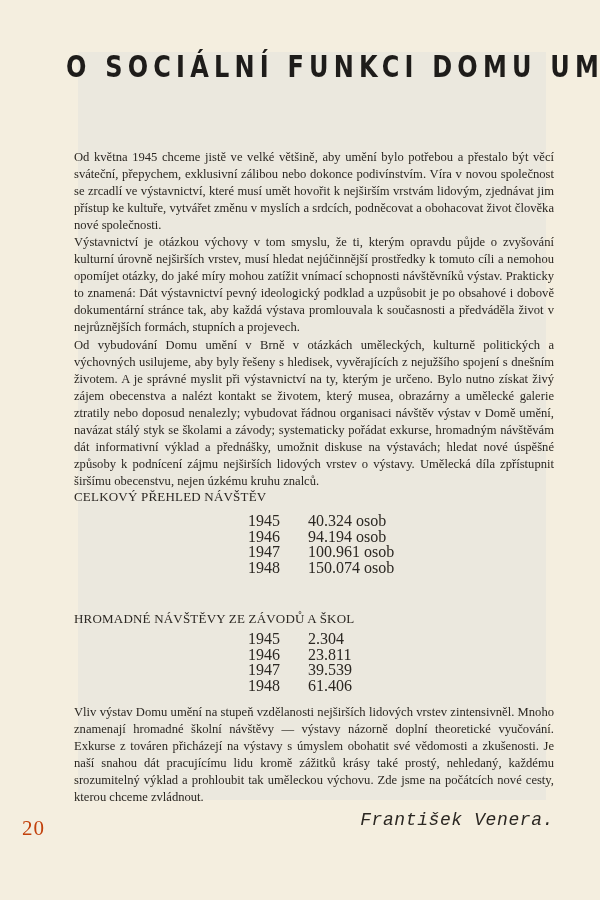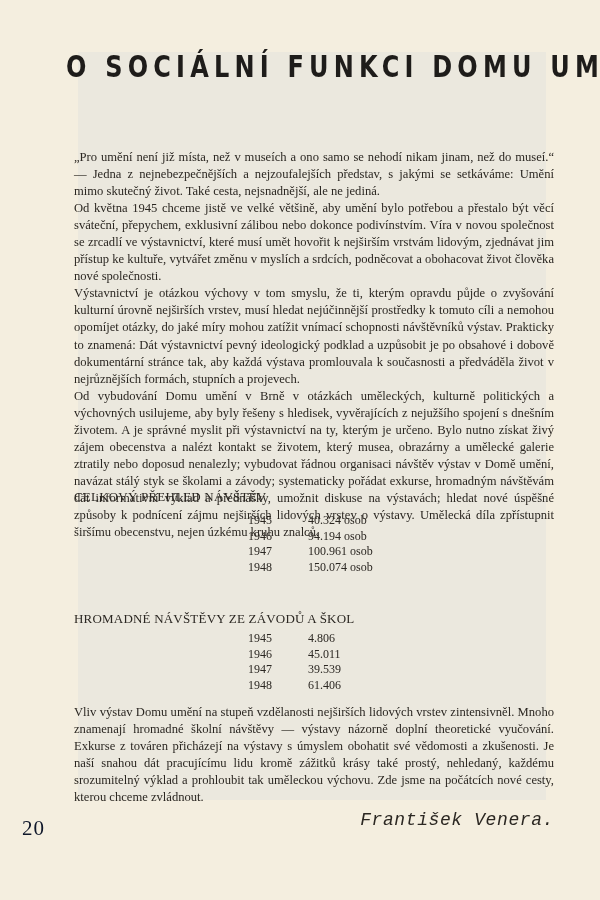--- a/index.html
+++ b/index.html
@@ -59,21 +59,21 @@
     font-weight: normal;
     font-size: 13px;
     letter-spacing: 0.2px;
     white-space: nowrap;
   }
   .stats {
     position: absolute;
     left: 248px;
     border-collapse: collapse;
     font-family: "Liberation Serif", "DejaVu Serif", serif;
-    font-size: 12px;
+    font-size: 16px;
   }
   .stats td {
     padding: 0;
     height: 15.5px;
     line-height: 15.5px;
   }
   .stats td.year {
     width: 60px;
     text-align: left;
   }
@@ -104,33 +104,32 @@
     letter-spacing: 0.6px;
     white-space: nowrap;
     margin-top: 28px;
   }
   .page-number {
     position: absolute;
     left: 22px;
     top: 816px;
     font-family: "Liberation Serif", "DejaVu Serif", serif;
     font-size: 21px;
-    color: #0f172a;
+    color: #c2410c;
     letter-spacing: 1px;
   }
 </style>
 </head>
 <body>
 
 <div class="panel"></div>
 
 <h1 class="title">O SOCIÁLNÍ FUNKCI DOMU UMĚNÍ</h1>
 
 <div class="body-text">
-  <p>„Pro umění není již místa, než v museích a ono samo se nehodí nikam jinam, než do museí.“ — Jedna z nejnebezpečnějších a nejzoufalejších představ, s jakými se setkáváme: Umění mimo skutečný život. Také cesta, nejsnadnější, ale ne jediná.</p>
   <p>Od května 1945 chceme jistě ve velké většině, aby umění bylo potřebou a přestalo být věcí sváteční, přepychem, exklusivní zálibou nebo dokonce podivínstvím. Víra v novou společnost se zrcadlí ve výstavnictví, které musí umět hovořit k nejširším vrstvám lidovým, zjednávat jim přístup ke kultuře, vytvářet změnu v myslích a srdcích, podněcovat a obohacovat život člověka nové společnosti.</p>
   <p>Výstavnictví je otázkou výchovy v tom smyslu, že ti, kterým opravdu půjde o zvyšování kulturní úrovně nejširších vrstev, musí hledat nejúčinnější prostředky k tomuto cíli a nemohou opomíjet otázky, do jaké míry mohou zatížit vnímací schopnosti návštěvníků výstav. Prakticky to znamená: Dát výstavnictví pevný ideologický podklad a uzpůsobit je po obsahové i dobově dokumentární stránce tak, aby každá výstava promlouvala k současnosti a předváděla život v nejrůznějších formách, stupních a projevech.</p>
   <p>Od vybudování Domu umění v Brně v otázkách uměleckých, kulturně politických a výchovných usilujeme, aby byly řešeny s hledisek, vyvěrajících z nejužšího spojení s dnešním životem. A je správné myslit při výstavnictví na ty, kterým je určeno. Bylo nutno získat živý zájem obecenstva a nalézt kontakt se životem, který musea, obrazárny a umělecké galerie ztratily nebo doposud nenalezly; vybudovat řádnou organisaci návštěv výstav v Domě umění, navázat stálý styk se školami a závody; systematicky pořádat exkurse, hromadným návštěvám dát informativní výklad a přednášky, umožnit diskuse na výstavách; hledat nové úspěšné způsoby k podnícení zájmu nejširších lidových vrstev o výstavy. Umělecká díla zpřístupnit širšímu obecenstvu, nejen úzkému kruhu znalců.</p>
 </div>
 
 <h2 class="section-heading" style="top:489px;">CELKOVÝ PŘEHLED NÁVŠTĚV</h2>
 <table class="stats total" style="top:513px;">
   <tbody>
     <tr>
       <td class="year">1945</td>
@@ -149,25 +148,25 @@
       <td class="value">150.074 osob</td>
     </tr>
   </tbody>
 </table>
 
 <h2 class="section-heading" style="top:611px;">HROMADNÉ NÁVŠTĚVY ZE ZÁVODŮ A ŠKOL</h2>
 <table class="stats mass" style="top:631px;">
   <tbody>
     <tr>
       <td class="year">1945</td>
-      <td class="value">4.806</td>
+      <td class="value">2.304</td>
     </tr>
     <tr>
       <td class="year">1946</td>
-      <td class="value">45.011</td>
+      <td class="value">23.811</td>
     </tr>
     <tr>
       <td class="year">1947</td>
       <td class="value">39.539</td>
     </tr>
     <tr>
       <td class="year">1948</td>
       <td class="value">61.406</td>
     </tr>
   </tbody>

